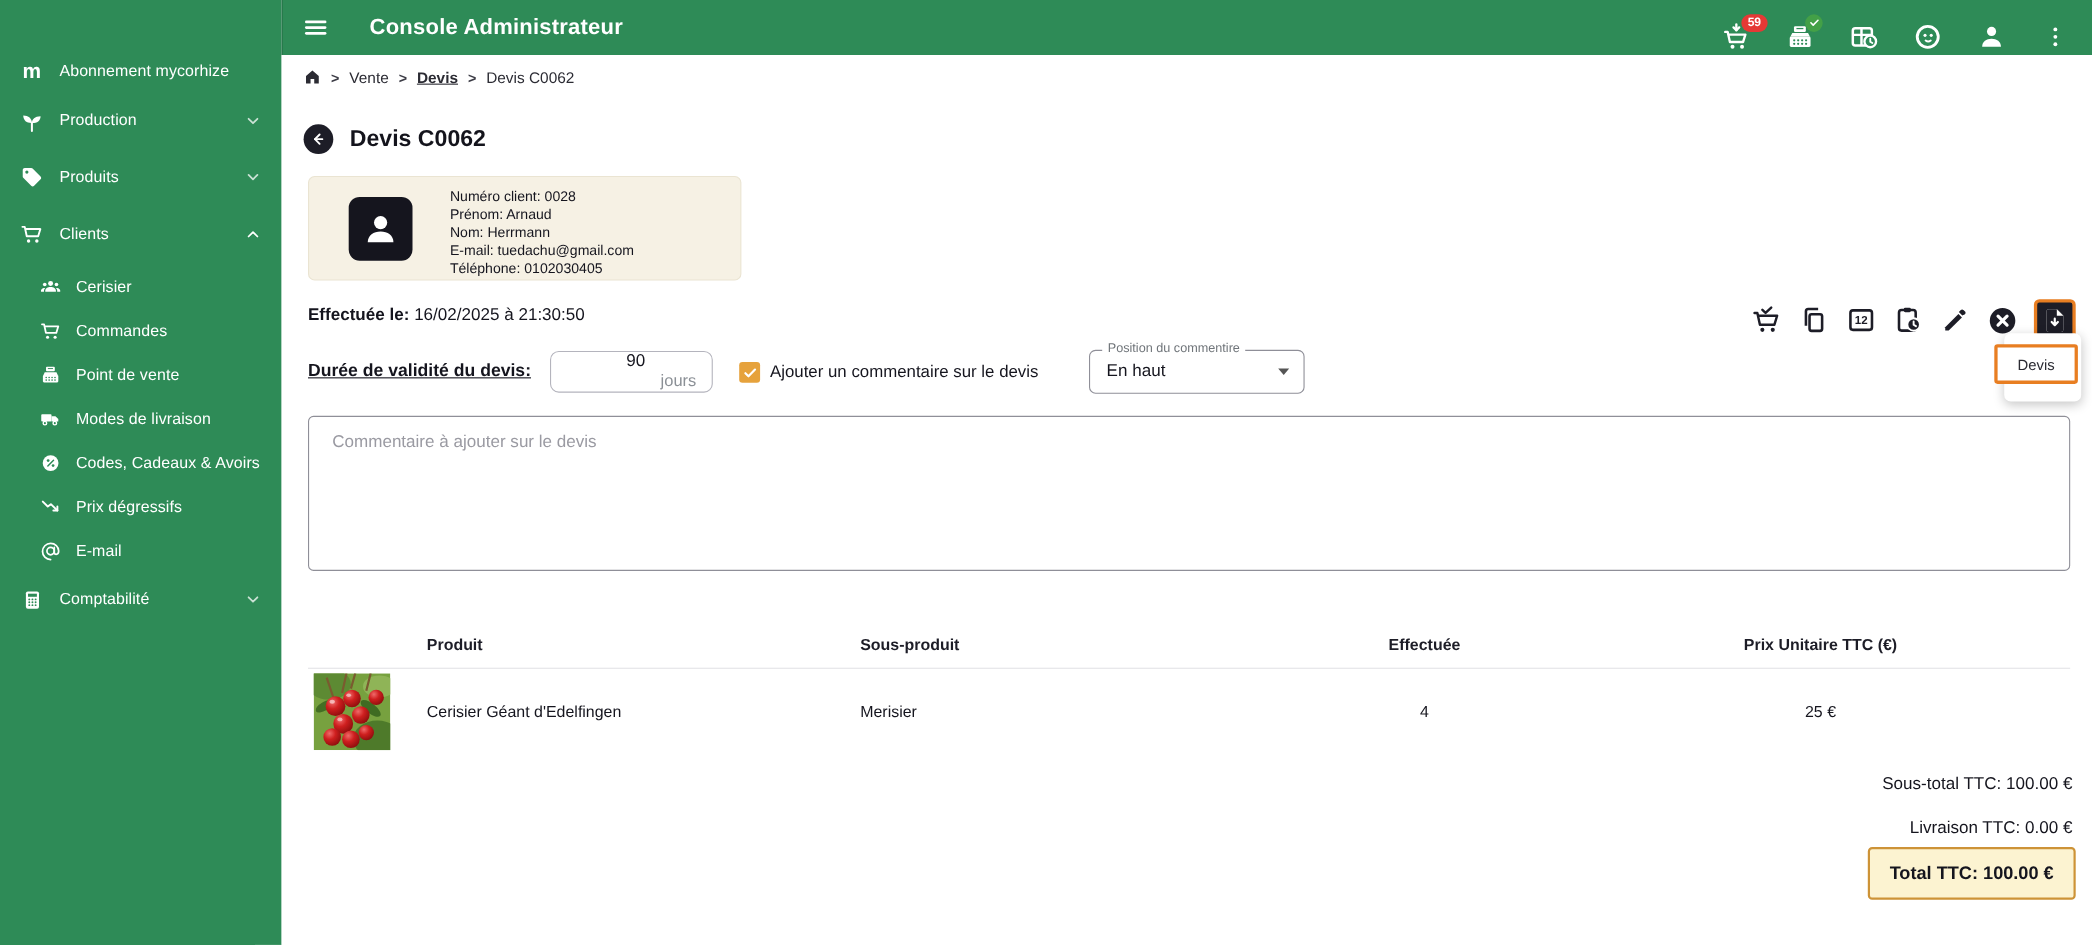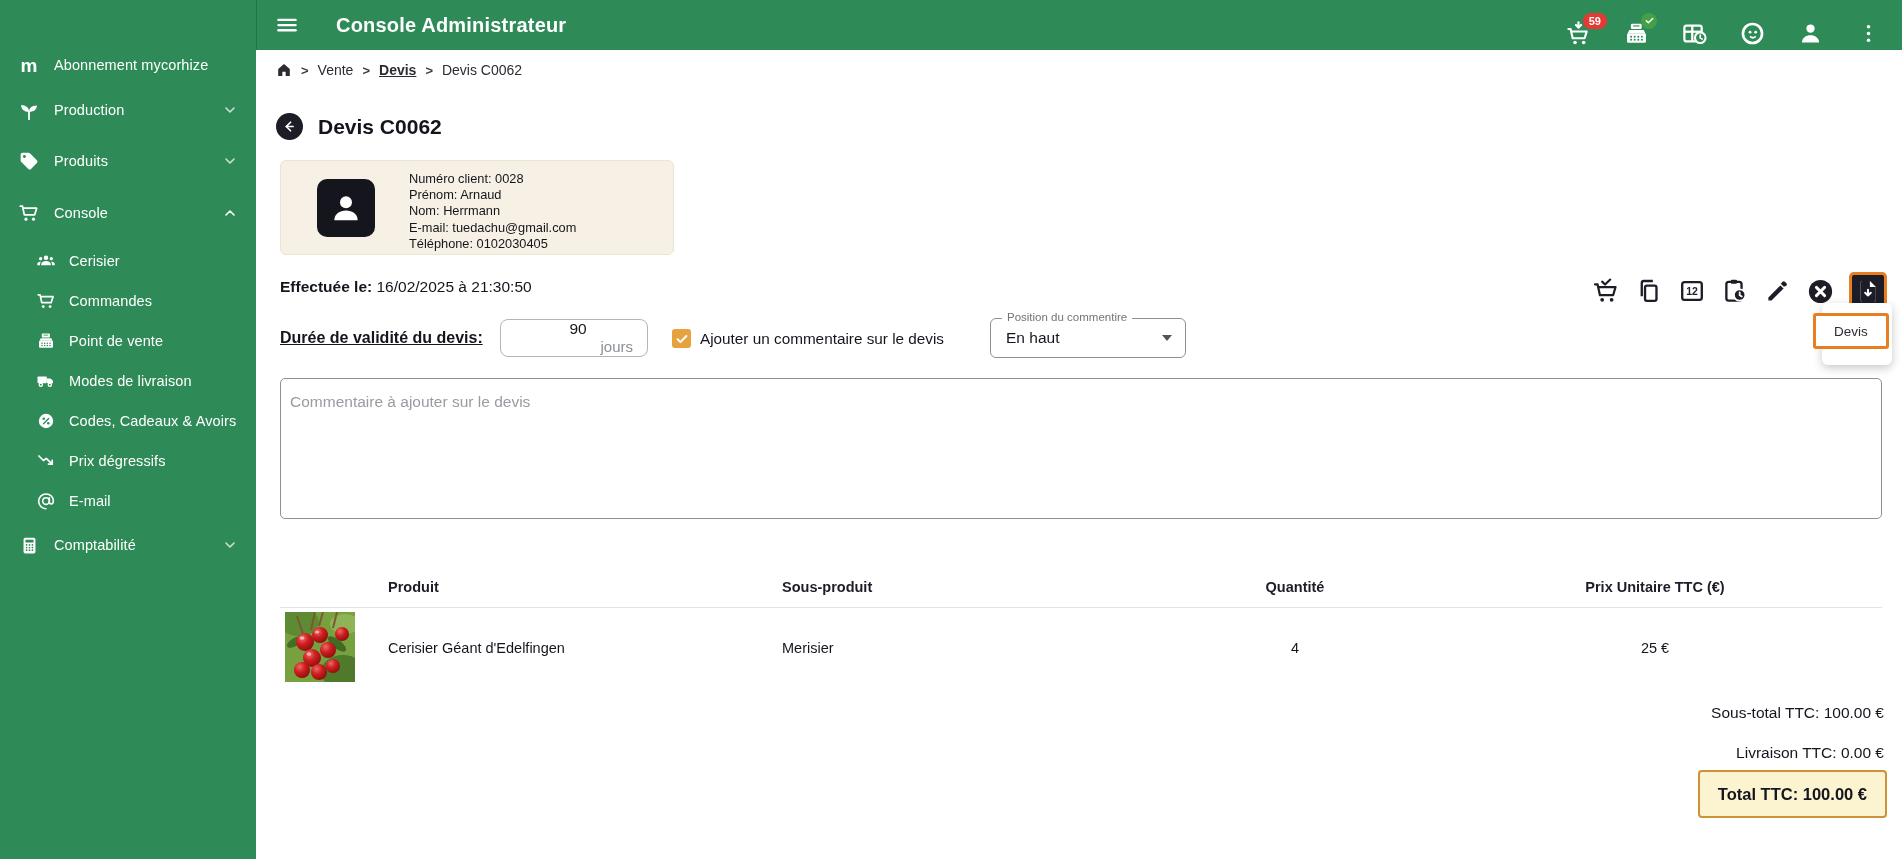--- a/index.html
+++ b/index.html
@@ -59,21 +59,21 @@
   .validity-unit { margin-left:auto; font-size:15px; color:#8b9096; }
 
   .checkbox { position:absolute; left:416px; top:279px; width:19px; height:19px; background:#e6a23c; border-radius:3px; display:flex; align-items:center; justify-content:center; cursor:pointer; }
   .checkbox-label { position:absolute; left:444px; top:280px; font-size:15.3px; font-weight:500; }
 
   .position-select { position:absolute; left:734px; top:268px; width:196px; height:40px; border:1.5px solid #8f8f98; border-radius:6px; background:#fff; cursor:pointer; }
   .ps-label { position:absolute; top:-8px; left:11px; background:#fff; padding:0 5px; font-size:11.5px; color:#70757a; white-space:nowrap; }
   .ps-value { position:absolute; left:15px; top:0; line-height:37px; font-size:15.5px; font-weight:500; }
   .ps-caret { position:absolute; right:13px; top:16px; width:0; height:0; border-left:5.5px solid transparent; border-right:5.5px solid transparent; border-top:6.5px solid #555; }
 
-  .comment-area { position:absolute; left:24px; top:328px; width:1602px; height:141px; border:1.5px solid #8f8f98; border-radius:5px; padding:14px 9px; font-family:"Liberation Sans", sans-serif; font-size:15.5px; color:#15151e; resize:none; outline:none; }
+  .comment-area { position:absolute; left:24px; top:328px; width:1602px; height:141px; border:1.5px solid #8f8f98; border-radius:5px; padding:14px 21px; font-family:"Liberation Sans", sans-serif; font-size:15.5px; color:#15151e; resize:none; outline:none; }
   .comment-area::placeholder { color:#9a9aa2; }
 
   .th { position:absolute; top:529px; font-size:14.5px; font-weight:700; color:#1d1d27; }
   .th-c, .td-c { text-align:center; }
   .table-divider { position:absolute; left:24px; top:557px; width:1602px; height:1px; background:#e3e3e6; }
   .product-img { position:absolute; left:29px; top:562px; width:70px; height:70px; overflow:hidden; }
   .td { position:absolute; top:590px; font-size:14.5px; color:#15151e; }
 
   .tot-sub { position:absolute; right:18px; top:654px; font-size:15.5px; }
   .tot-ship { position:absolute; right:18px; top:694px; font-size:15.5px; }
@@ -128,21 +128,21 @@
     </div>
 
     <div class="s-item" style="top:199px">
       <span class="s-ico">
         <svg viewBox="0 0 24 24" width="22" height="22">
             <path d="M2.6 4.6h2.3l2 9.4h11.3l2.2-7.2H6" stroke="#fff" stroke-width="1.9" fill="none" stroke-linecap="round" stroke-linejoin="round"></path>
             <circle cx="8.7" cy="18.7" r="1.7" fill="#fff"></circle>
             <circle cx="16.9" cy="18.7" r="1.7" fill="#fff"></circle>
           </svg>
       </span>
-      <span class="s-label">Console</span>
+      <span class="s-label">Clients</span>
       <span class="s-chev bright">
         <svg viewBox="0 0 24 24" width="16" height="16">
             <path d="M6 15l6-6 6 6" stroke="#fff" stroke-width="2.4" fill="none" stroke-linecap="round" stroke-linejoin="round"></path>
           </svg>
       </span>
     </div>
 
     <div class="s-item sub" style="top:247px">
       <span class="s-ico">
         <svg viewBox="0 0 24 24" width="20" height="20">
@@ -471,21 +471,21 @@
     <div class="position-select">
       <span class="ps-label">Position du commentire</span>
       <span class="ps-value">En haut</span>
       <span class="ps-caret"></span>
     </div>
 
     <textarea class="comment-area" placeholder="Commentaire à ajouter sur le devis" style=""></textarea>
 
     <span class="th" style="left:132px">Produit</span>
     <span class="th" style="left:526px">Sous-produit</span>
-    <span class="th th-c" style="left:939px;width:200px">Quantité</span>
+    <span class="th th-c" style="left:939px;width:200px">Effectuée</span>
     <span class="th th-c" style="left:1249px;width:300px">Prix Unitaire TTC (€)</span>
     <div class="table-divider"></div>
 
     <div class="product-img">
       <svg viewBox="0 0 70 70" width="70" height="70">
         <defs>
           <radialGradient id="ch" cx="35%" cy="30%" r="75%">
             <stop offset="0%" stop-color="#f06a6a"></stop>
               <stop offset="45%" stop-color="#cf1f1f"></stop>
               <stop offset="100%" stop-color="#8c0d0d"></stop>

